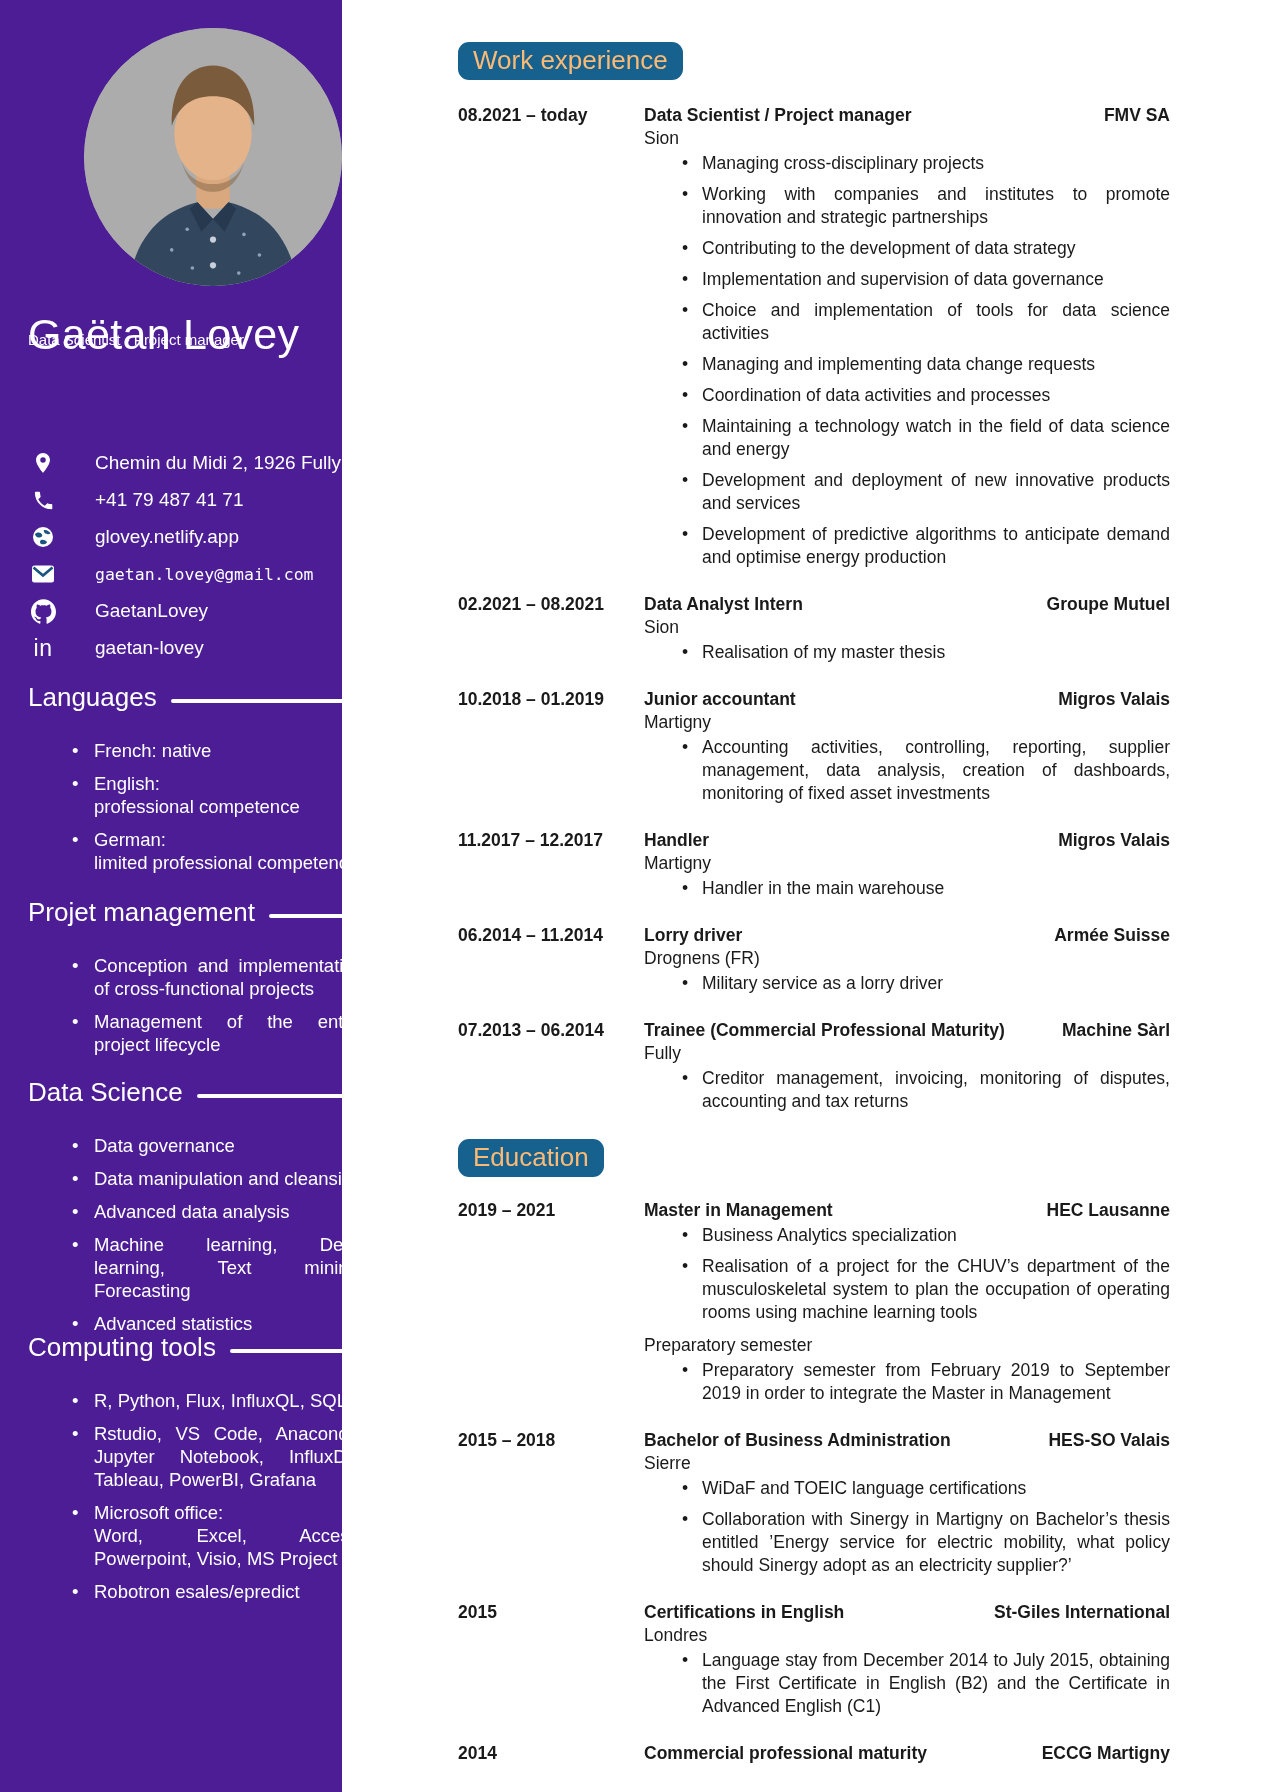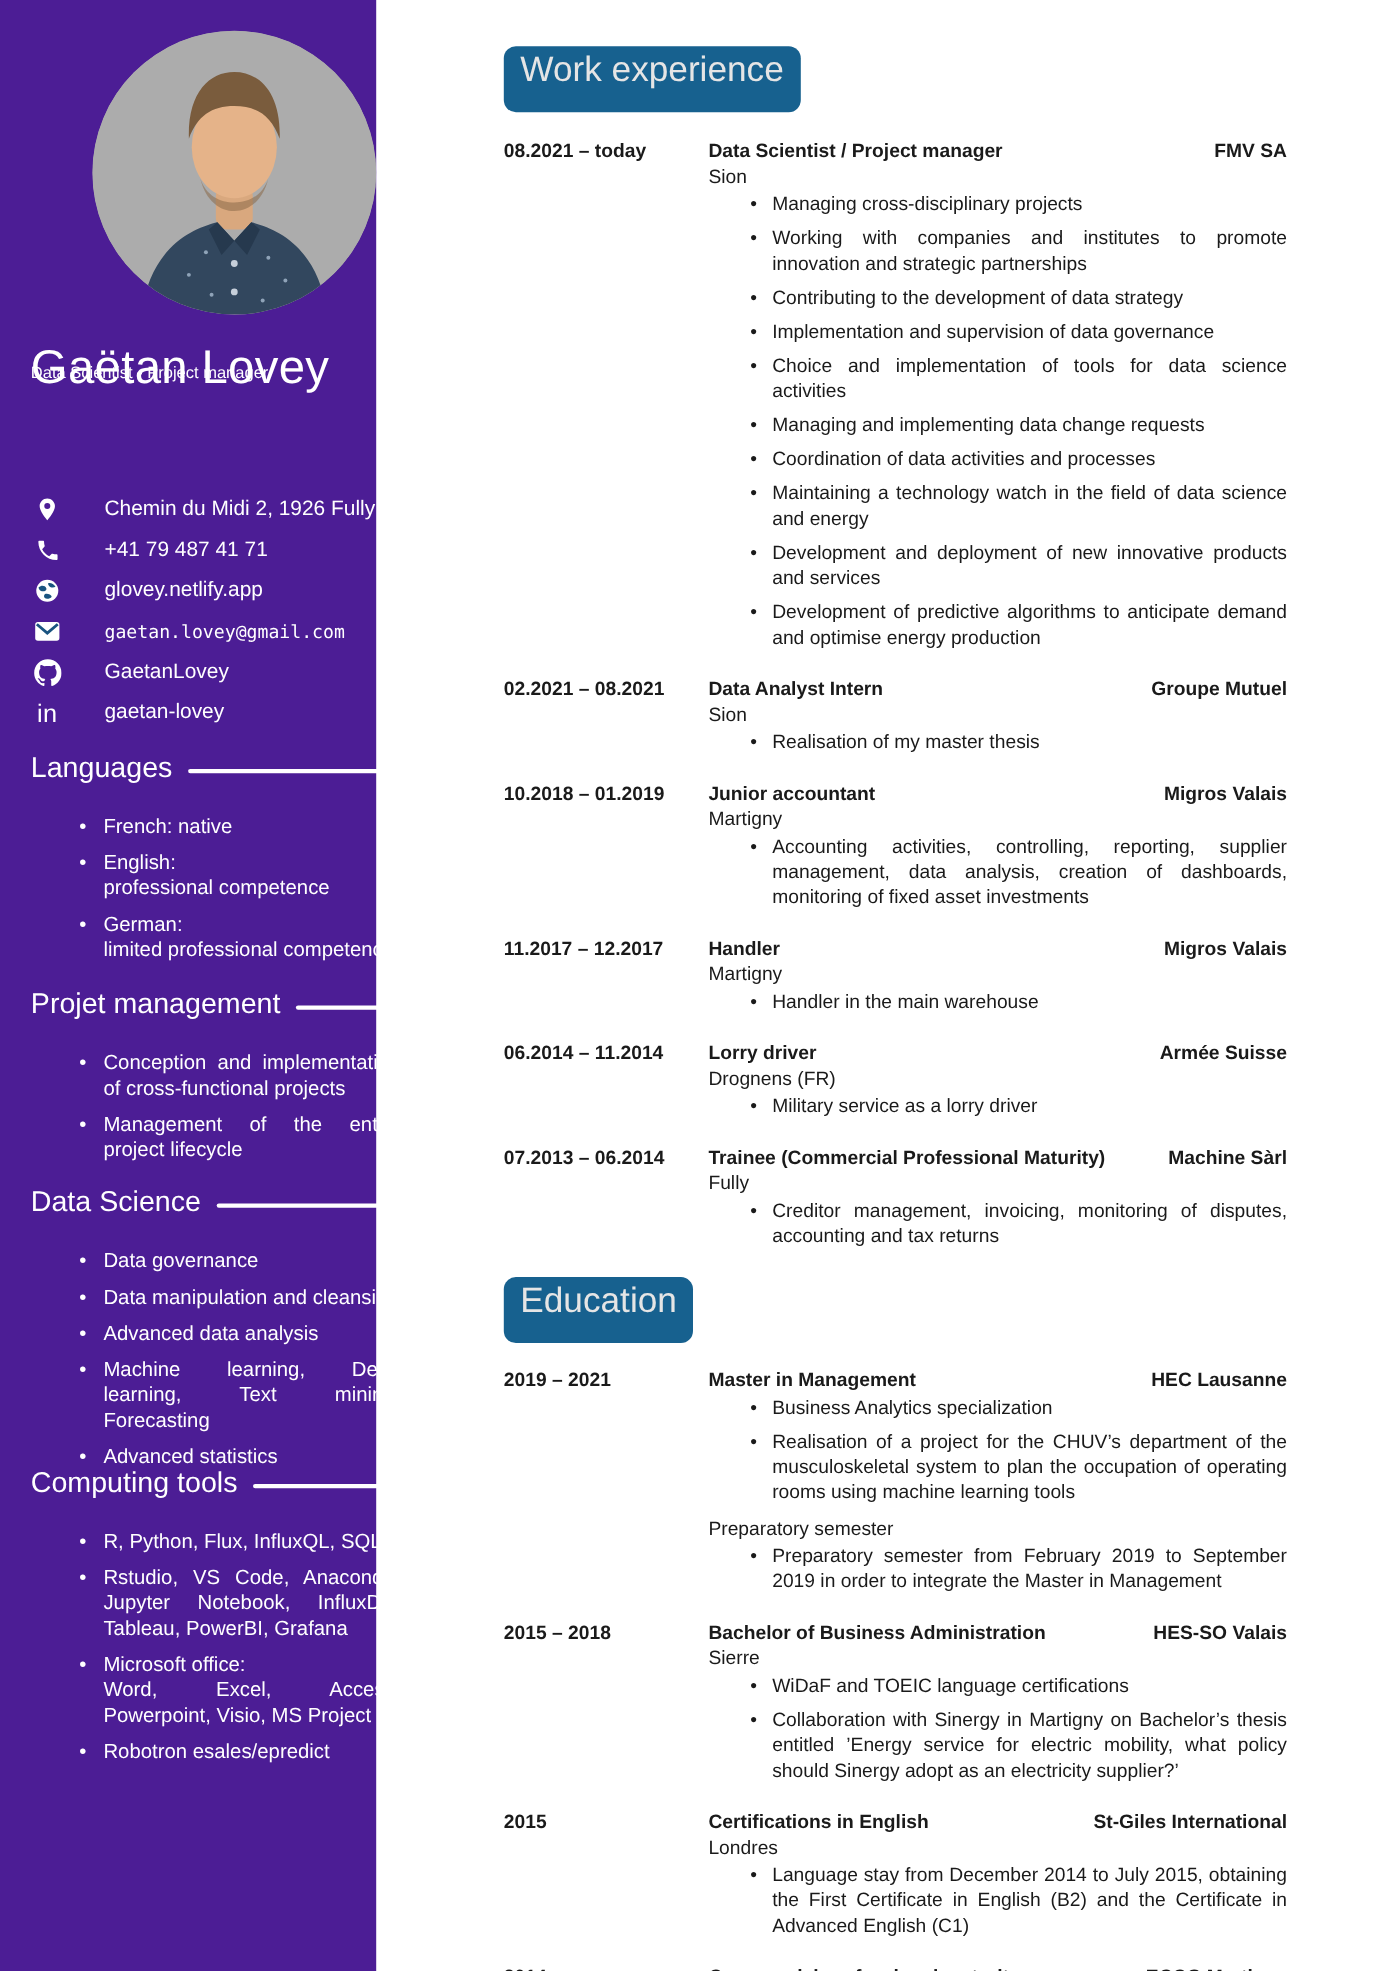--- a/index.html
+++ b/index.html
@@ -23,21 +23,21 @@
   .sb-section { position:absolute; left:28px; width:336px; }
   .sb-head { display:flex; align-items:center; }
   .sb-title { font-size:26px; white-space:nowrap; }
   .sb-rule { flex:1; height:4px; background:#fff; margin-left:14px; margin-top:6px; border-radius:2px; }
   .sb-list { list-style:none; margin:26px 0 0 40px; padding:0; }
   .sb-list li { position:relative; padding-left:26px; margin-bottom:10px; font-size:18.5px; line-height:23px; text-align:justify; white-space:pre-line; }
   .sb-list li::before { content:"•"; position:absolute; left:4px; top:0; }
   
   .main { position:absolute; left:458px; top:0; width:712px; }
   .pill-row { margin:0; }
-  .pill { display:inline-block; background:#17618F; color:#e5e5e5; font-size:32px; padding:3px 15px 20px; border-radius:11px; }
+  .pill { display:inline-block; background:#17618F; color:#fdba74; font-size:26px; padding:3px 15px 4px; border-radius:11px; }
   .pill-row.work { margin-top:42px; margin-bottom:24px; }
   .pill-row.edu { margin-top:18px; margin-bottom:22px; }
   .entry { display:grid; grid-template-columns:186px 1fr; margin-bottom:16px; }
   .entry.single { margin-bottom:29px; }
   .period { font-size:17.5px; font-weight:700; line-height:23px; }
   .ebody { font-size:17.5px; line-height:23px; }
   .ehead { display:flex; justify-content:space-between; }
   .etitle { font-weight:700; }
   .ecompany { font-weight:700; white-space:nowrap; margin-left:18px; }
   .eloc { margin-top:0; }

